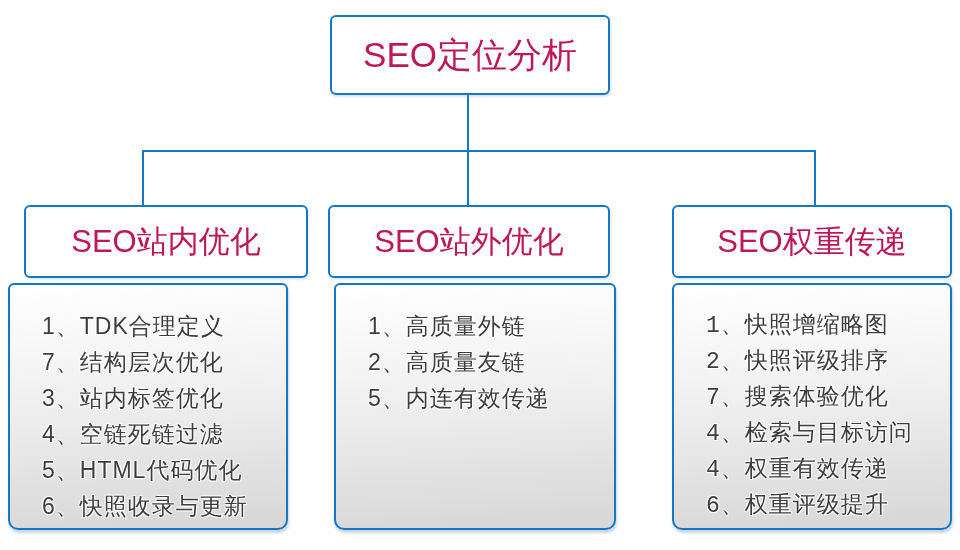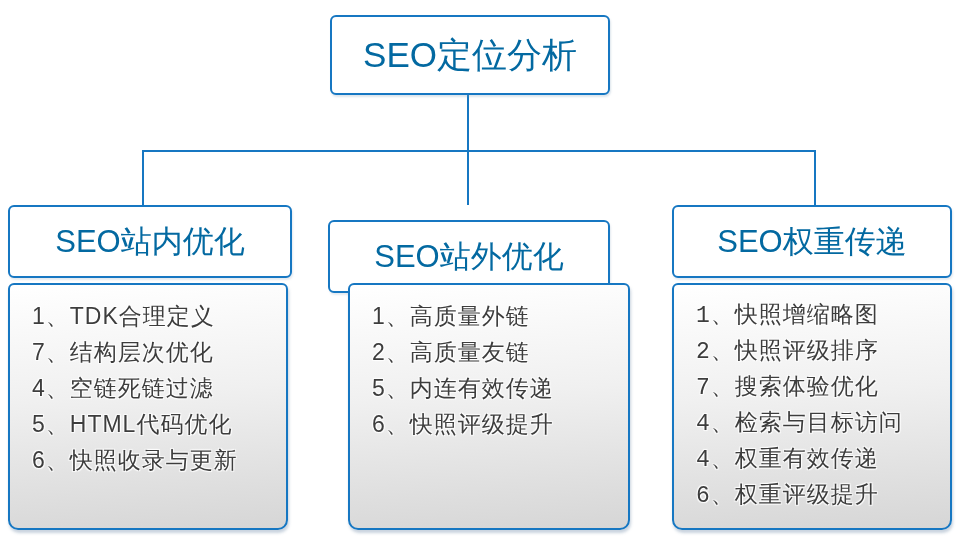--- a/index.html
+++ b/index.html
@@ -6,38 +6,38 @@
   .canvas{
     position:relative;width:960px;height:550px;background:#ffffff;overflow:hidden;
     font-family:"Liberation Sans","DejaVu Sans",sans-serif;
   }
   
   .cline{position:absolute;background:#1677c2;}
   
   .node{
     position:absolute;background:#ffffff;border:2px solid #1677c2;border-radius:6px;
     display:flex;align-items:center;justify-content:center;box-sizing:border-box;
-    color:#0369a1;
+    color:#be185d;
   }
   .top-box{left:330px;top:15px;width:280px;height:80px;font-size:35px;box-shadow:1px 2px 2px rgba(120,150,180,.25);}
   .header-box{top:205px;height:73px;font-size:31px;box-shadow:1px 2px 2px rgba(120,150,180,.2);}
-  .hb-0{left:8px;width:284px;}
-  .hb-1{left:328px;width:282px;margin-top:15px;}
+  .hb-0{left:24px;width:284px;}
+  .hb-1{left:328px;width:282px;}
   .hb-2{left:672px;width:280px;}
   .list-box{
     position:absolute;top:283px;height:247px;box-sizing:border-box;
     border:2px solid #1677c2;border-radius:6px 6px 10px 10px;
     background:linear-gradient(176deg,#ffffff 0%,#f0f0f0 45%,#d6d6d6 100%);
     box-shadow:1px 3px 3px rgba(100,130,160,.35);
     padding:13px 6px 0 22px;
   }
   .lb-0{left:8px;width:280px;}
-  .lb-1{left:348px;width:282px;}
+  .lb-1{left:334px;width:282px;}
   .lb-2{left:672px;width:280px;font-family:Liberation Mono, monospace;}
-  .list-box ul{list-style:none;margin:0;padding:0;}
+  .list-box ul{list-style:none;margin:10px;padding:0;}
   .list-box li{
     font-size:23px;line-height:36px;color:#3d3d3d;letter-spacing:1px;white-space:nowrap;
     text-shadow:1px 1px 1px rgba(255,255,255,.95),-1px -1px 1px rgba(255,255,255,.85),
                 1px -1px 1px rgba(255,255,255,.85),-1px 1px 1px rgba(255,255,255,.85);
   }
 </style>
 </head>
 <body>
 
 <div class="canvas">
@@ -59,32 +59,32 @@
     <span>SEO站外优化</span>
   </div>
   <div class="node header-box hb-2">
     <span>SEO权重传递</span>
   </div>
 
   <div class="list-box lb-0">
     <ul>
       <li>1、TDK合理定义</li>
       <li>7、结构层次优化</li>
+      <li>3、站内标签优化</li>
       <li>4、空链死链过滤</li>
       <li>5、HTML代码优化</li>
       <li>6、快照收录与更新</li>
     </ul>
   </div>
 
   <div class="list-box lb-1">
     <ul>
       <li>1、高质量外链</li>
       <li>2、高质量友链</li>
       <li>5、内连有效传递</li>
-      <li>6、快照评级提升</li>
     </ul>
   </div>
 
   <div class="list-box lb-2">
     <ul>
       <li>1、快照增缩略图</li>
       <li>2、快照评级排序</li>
       <li>7、搜索体验优化</li>
       <li>4、检索与目标访问</li>
       <li>4、权重有效传递</li>

